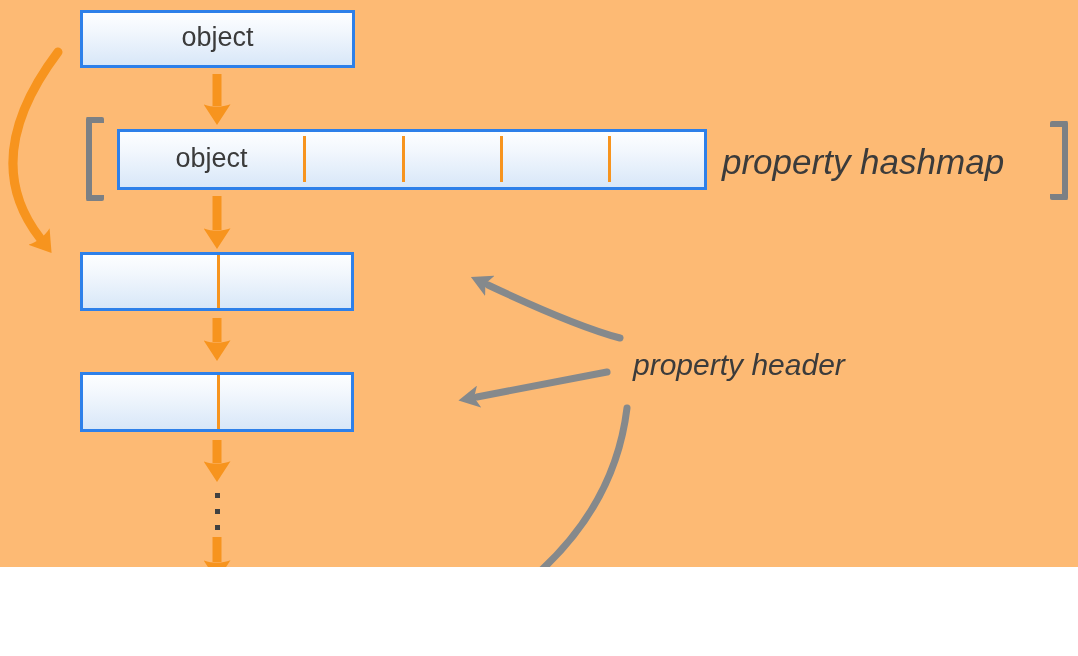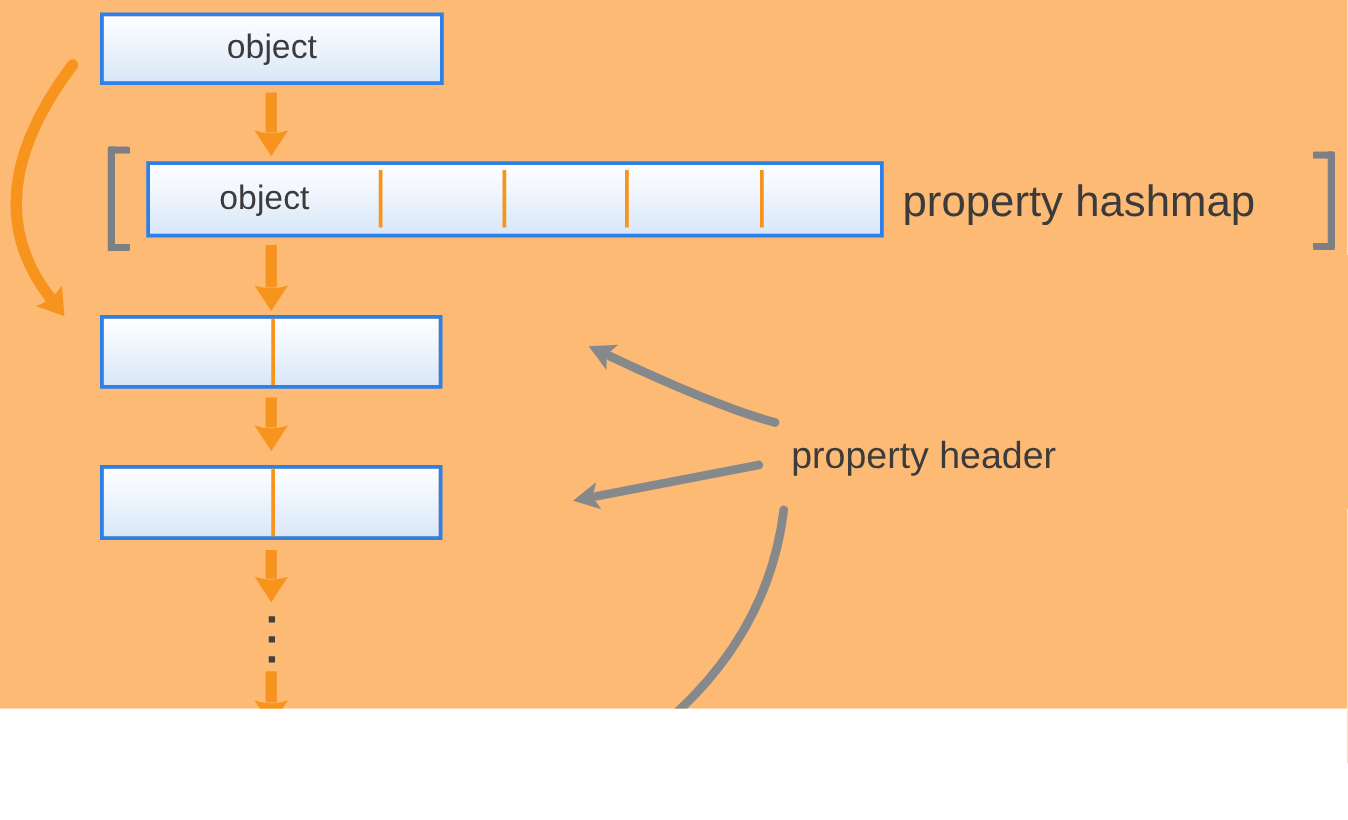--- a/index.html
+++ b/index.html
@@ -68,20 +68,21 @@
     left: 1050px; top: 121px; width: 18px; height: 79px;
     border-right: 6px solid #7C8084;
     border-top: 6px solid #7C8084;
     border-bottom: 6px solid #7C8084;
     border-radius: 2px;
   }
   .annotation {
     position: absolute;
     color: #3B3B3B;
     white-space: nowrap;
+    font-style: italic;
   }
   .hashmap-label { left: 722px; top: 142px; font-size: 35px; }
   .pairs-label { left: 633px; top: 348px; font-size: 30px; }
   .ellipsis-dot {
     position: absolute;
     left: 215px;
     width: 5px;
     height: 5px;
     background: #414141;
   }

